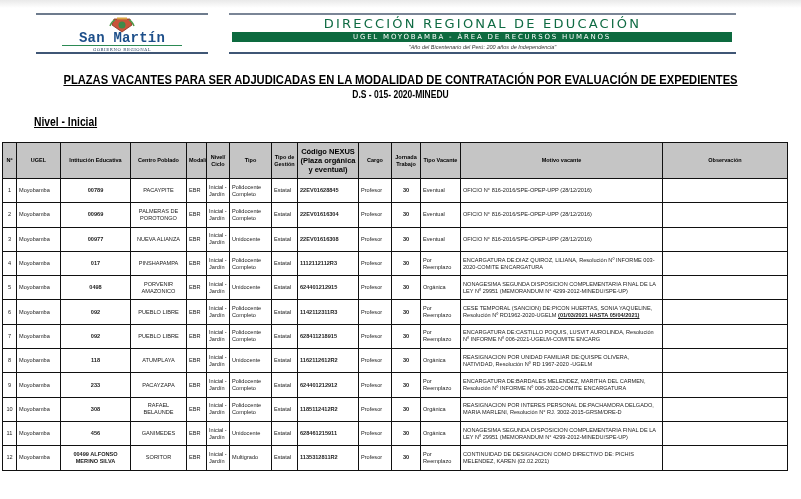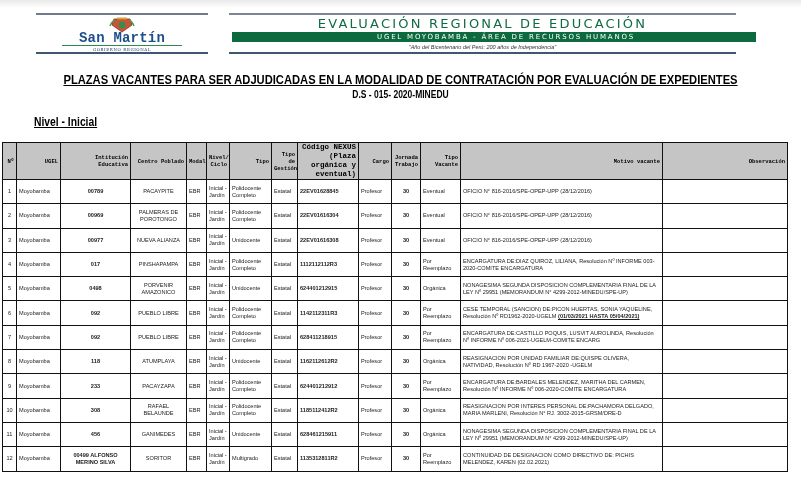--- a/index.html
+++ b/index.html
@@ -10,31 +10,31 @@
   .logo .line-top { position:absolute; left:0; top:0; width:172px; height:2px; background:#6d7b8d; }
   .logo .line-bot { position:absolute; left:0; top:39px; width:172px; height:2px; background:#3f5675; }
   .logo .crest { position:absolute; left:72px; top:4px; width:28px; height:16px; }
   .logo .name { position:absolute; left:0; width:172px; top:18px; text-align:center; font-family:Liberation Mono, monospace; font-weight:bold; font-size:14px; color:#1d4f8a; letter-spacing:0.2px; line-height:14px; }
   .logo .underline { position:absolute; left:26px; top:32px; width:120px; height:1px; background:#2c8a54; }
   .logo .sub { position:absolute; left:0; width:172px; top:34px; text-align:center; font-family:"DejaVu Serif", serif; font-size:4px; color:#203a5e; letter-spacing:0.6px; line-height:5px; }
   
   .banner { position:absolute; left:229px; top:13px; width:507px; height:40px; }
   .banner .line-top { position:absolute; left:0; top:0; width:507px; height:2px; background:#7a8596; }
   .banner .title { position:absolute; left:0; top:3px; width:507px; text-align:center; font-family:"DejaVu Sans", sans-serif; font-size:13px; letter-spacing:2.2px; color:#0f6b43; line-height:15px; }
-  .banner .bar { position:absolute; left:3px; top:19px; width:500px; height:10px; background:#0d6a3f; color:#ffffff; text-align:center; font-family:"DejaVu Sans", sans-serif; font-size:7px; letter-spacing:1.8px; line-height:10px;padding-left:24px; }
+  .banner .bar { position:absolute; left:3px; top:19px; width:500px; height:10px; background:#0d6a3f; color:#ffffff; text-align:center; font-family:"DejaVu Sans", sans-serif; font-size:7px; letter-spacing:1.8px; line-height:10px; }
   .banner .motto { position:absolute; left:0; top:30px; width:507px; text-align:center; font-style:italic; font-size:5.5px; color:#333; line-height:8px; }
   .banner .line-bot { position:absolute; left:0; top:39px; width:507px; height:2px; background:#3f5675; }
   
   .main-title { position:absolute; left:0; top:72px; width:801px; text-align:center; font-weight:bold; font-size:13px; text-decoration:underline; transform:scaleX(0.86); transform-origin:center; line-height:15px; white-space:nowrap; }
   .sub-title { position:absolute; left:0; top:89px; width:801px; text-align:center; font-weight:bold; font-size:10px; transform:scaleX(0.85); line-height:12px; }
   .nivel { position:absolute; left:34px; top:115px; font-weight:bold; font-size:12px; text-decoration:underline; transform:scaleX(0.86); transform-origin:left; line-height:14px; }
   
   table.grid { position:absolute; left:2px; top:142px; border-collapse:collapse; table-layout:fixed; width:785px; }
   table.grid th, table.grid td { border:1.2px solid #111; padding:0 2px; overflow:hidden; }
-  table.grid th { background:#c5c5c5; font-size:5.5px; font-weight:bold; height:35px; text-align:right; line-height:7px;font-family:Liberation Mono, monospace; }
+  table.grid th { background:#c5c5c5; font-size:5.5px; font-weight:bold; height:35px; text-align:center; line-height:7px; }
   table.grid th.nexus { font-size:7.5px; line-height:9px; }
   table.grid td { height:23.3px; font-size:5.6px; line-height:7px; vertical-align:middle; color:#222; }
   td.c { text-align:center; }
   td.b { font-weight:bold; color:#000; }
   td.code { font-weight:bold; font-size:7.2px; color:#000; }
   td.jor { text-align:center; font-weight:bold; font-size:6px; }
   td.num { text-align:center; }
   td.motivo { font-size:5px; line-height:6.5px; }
   .ul { text-decoration:underline; font-weight:bold; }
 </style>
@@ -53,21 +53,21 @@
     <rect x="9" y="0.5" width="10" height="2" fill="#d9a441"></rect>
   </svg>
   <div class="name">San Martín</div>
   <div class="underline"></div>
   <div class="sub">GOBIERNO REGIONAL</div>
   <div class="line-bot"></div>
 </div>
 
 <div class="banner">
   <div class="line-top"></div>
-  <div class="title">EVALUACIÓN REGIONAL DE EDUCACIÓN</div>
+  <div class="title">DIRECCIÓN REGIONAL DE EDUCACIÓN</div>
   <div class="bar">UGEL MOYOBAMBA - ÁREA DE RECURSOS HUMANOS</div>
   <div class="motto">"Año del Bicentenario del Perú: 200 años de Independencia"</div>
   <div class="line-bot"></div>
 </div>
 
 <div class="main-title">PLAZAS VACANTES PARA SER ADJUDICADAS EN LA MODALIDAD DE CONTRATACIÓN POR EVALUACIÓN DE EXPEDIENTES</div>
 <div class="sub-title">D.S - 015- 2020-MINEDU</div>
 <div class="nivel">Nivel - Inicial</div>
 
 <table class="grid">

